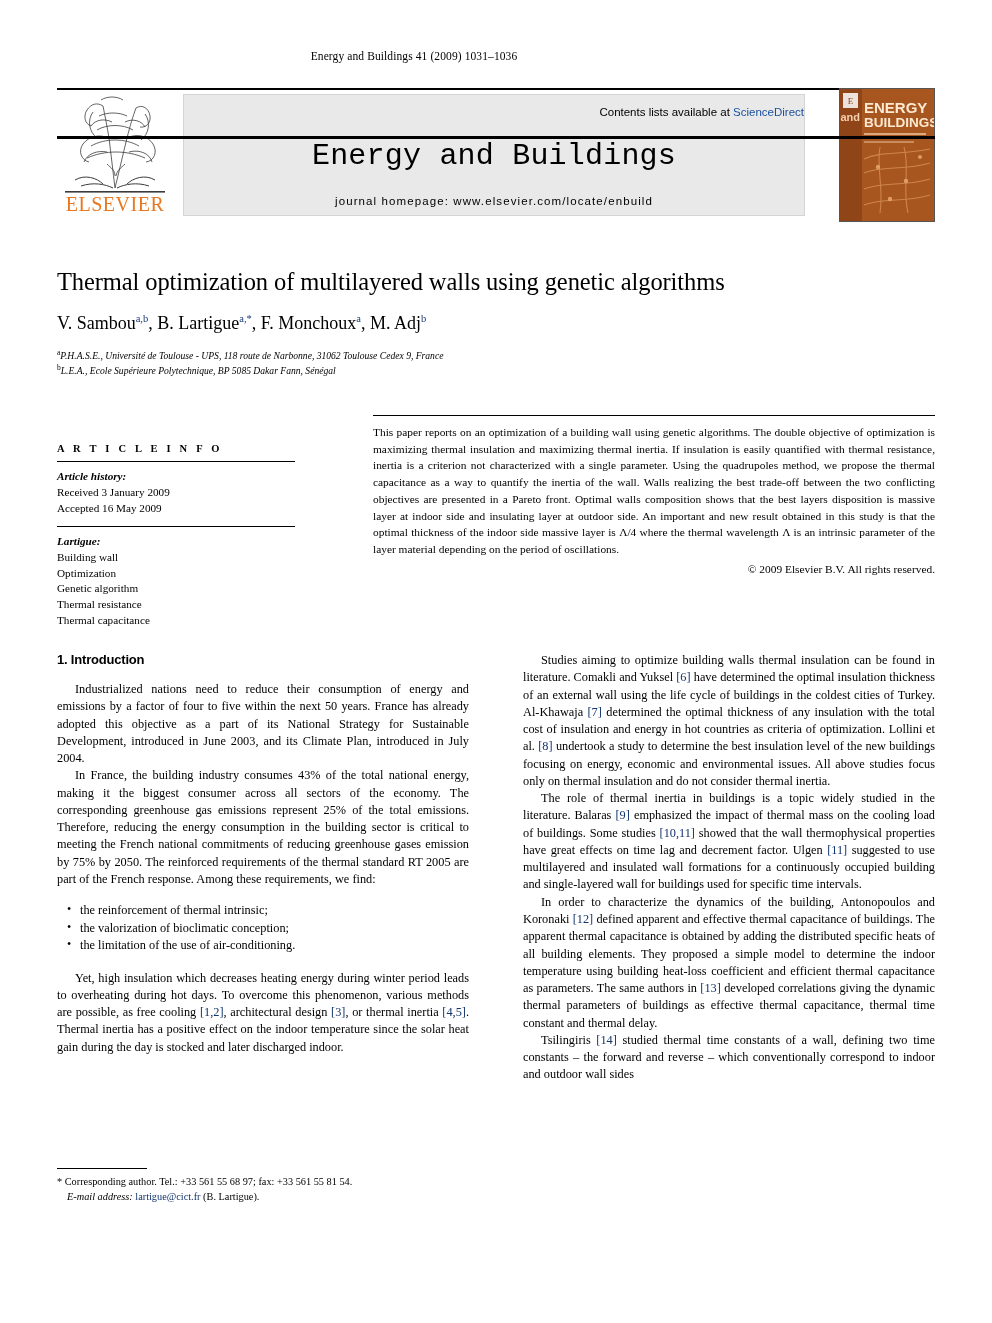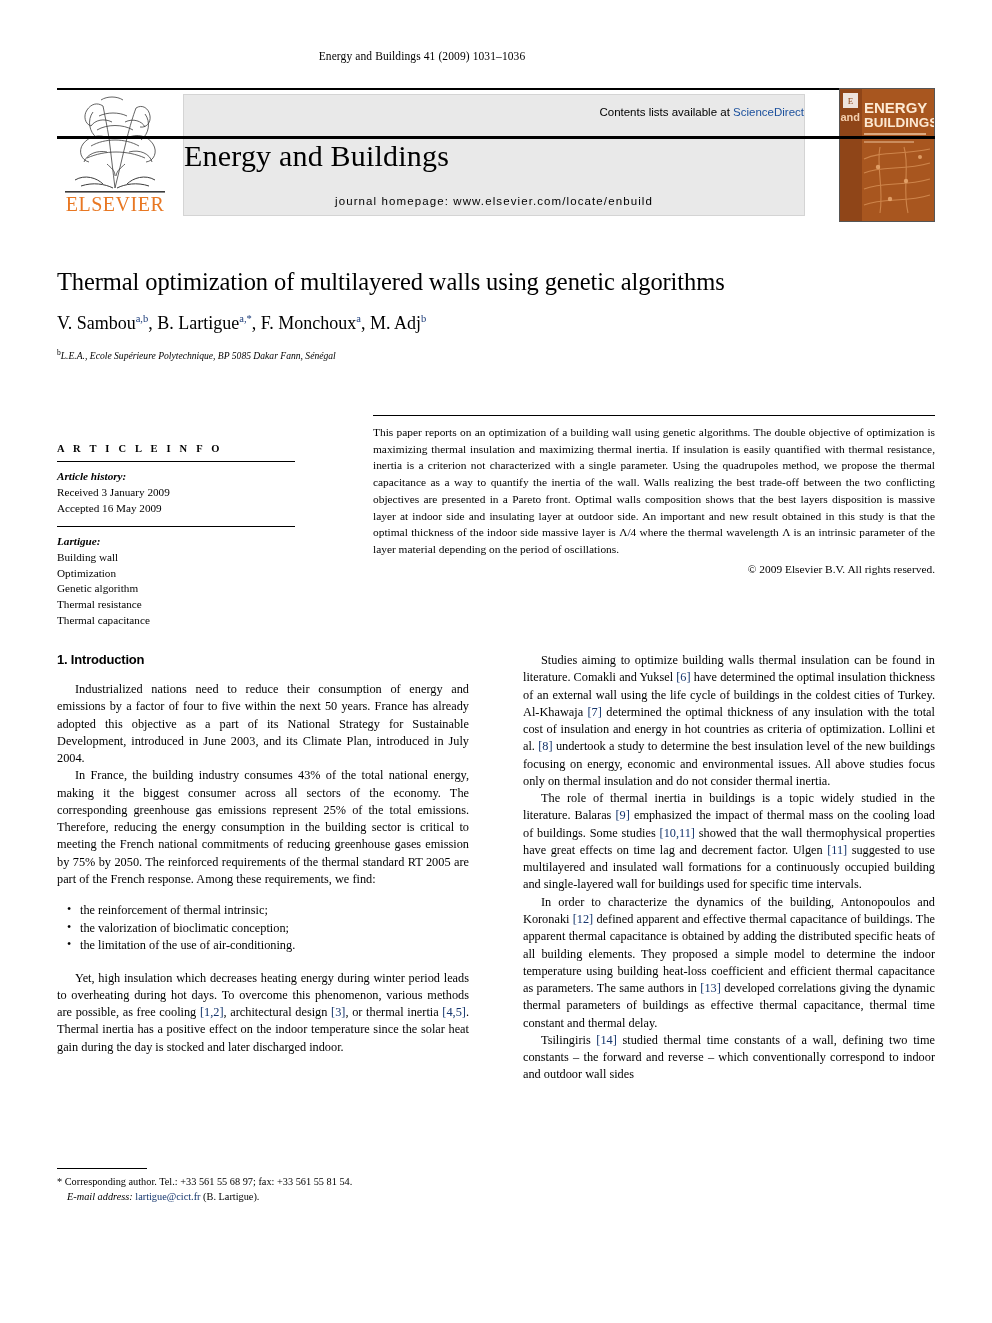--- a/index.html
+++ b/index.html
@@ -19,21 +19,21 @@
     position: relative;
     width: 992px;
     height: 1323px;
     box-sizing: border-box;
   }
 
   
   .running-head {
     position: absolute;
     top: 50px;
-    left: 8px;
+    left: 0;
     width: 828px;
     text-align: center;
     font-size: 11.5px;
     letter-spacing: .1px;
   }
 
   
   .masthead {
     position: absolute;
     top: 88px;
@@ -81,21 +81,22 @@
   .contents-line {
     text-align: right;
     font-family: "Liberation Sans", sans-serif;
     font-size: 11.5px;
     margin-top: 11px;
   }
   .sciencedirect {
     color: #1a4f9c;
   }
   .journal-title {
-    font-family: Liberation Serif, serif;
+    text-align: center;
+    font-family: Liberation Mono, monospace;
     font-size: 30px;
     margin-top: 21px;
     letter-spacing: .2px;
   }
   .homepage-line {
     text-align: center;
     font-family: "Liberation Sans", sans-serif;
     font-size: 11.5px;
     margin-top: 22px;
     letter-spacing: 1.1px;
@@ -353,20 +354,21 @@
     </div>
   </div>
   <div class="masthead-rule-bottom"></div>
 
   <div class="title-block">
     <h1 class="paper-title">Thermal optimization of multilayered walls using genetic algorithms</h1>
     <div class="authors">
       <span><span>V. Sambou</span><sup>a,b</sup></span><span>, </span><span><span>B. Lartigue</span><sup>a,*</sup></span><span>, </span><span><span>F. Monchoux</span><sup>a</sup></span><span>, </span><span><span>M. Adj</span><sup>b</sup></span>
     </div>
     <div class="affil">
+      <div><sup>a</sup><span>P.H.A.S.E., Université de Toulouse - UPS, 118 route de Narbonne, 31062 Toulouse Cedex 9, France</span></div>
       <div><sup>b</sup><span>L.E.A., Ecole Supérieure Polytechnique, BP 5085 Dakar Fann, Sénégal</span></div>
     </div>
   </div>
 
   <div class="info-abs">
 
     <div class="art-info">
       <div class="col-head">A R T I C L E  I N F O</div>
       <div class="rule-thin"></div>
       <div class="ai-block">

